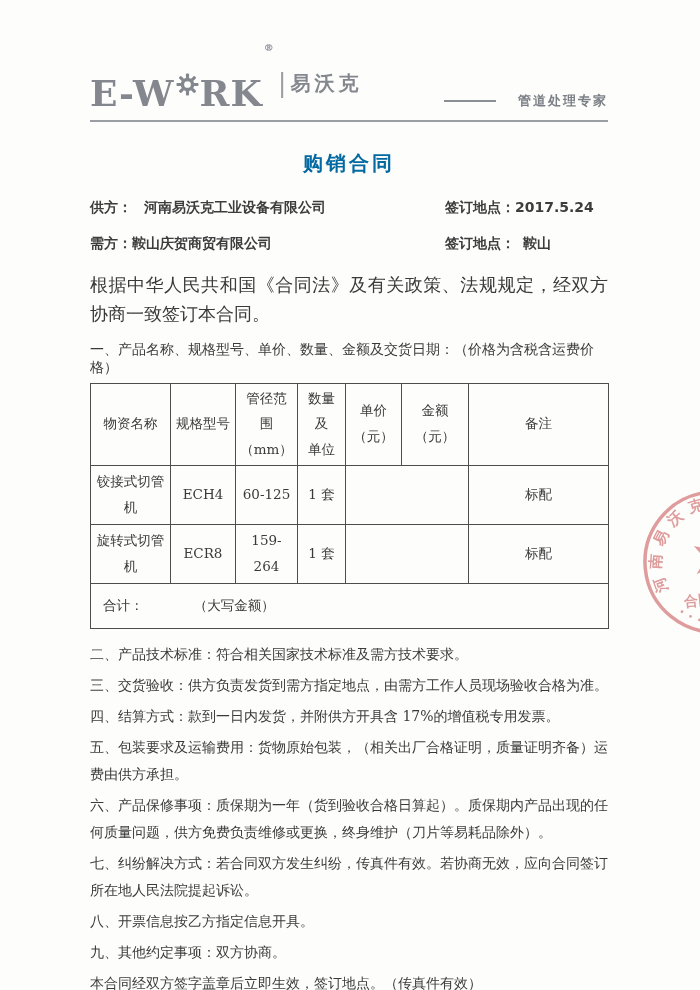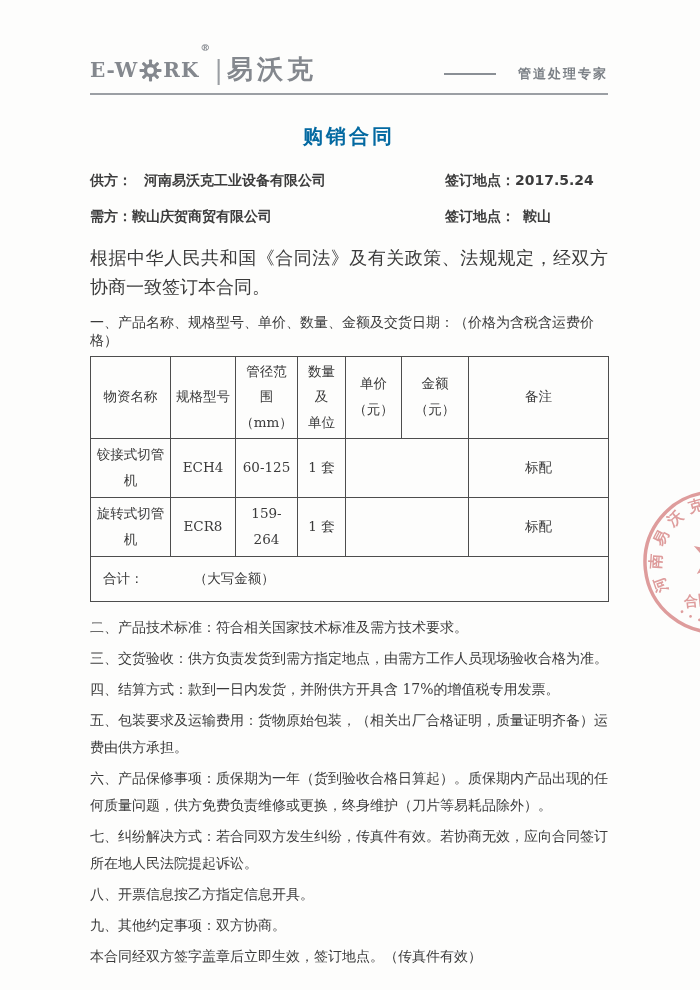--- a/index.html
+++ b/index.html
@@ -11,25 +11,25 @@
     overflow:hidden;
     color:#3a3a3a;
     font-family:"DejaVu Serif","Liberation Serif",serif;
   }
   .content{position:absolute;left:90px;top:0;width:518px;}
 
   
   .logo-row{display:flex;align-items:flex-end;justify-content:space-between;margin-top:52px;}
   .logo{display:flex;align-items:center;color:#84888e;font-weight:bold;
         font-family:"DejaVu Serif","Liberation Serif",serif;}
-  .logo .en{font-size:20px;letter-spacing:1px;}
+  .logo .en{font-size:36px;letter-spacing:1px;margin-top:20px;}
   .logo .gear{width:23px;height:23px;margin:2px 1px 0 1px;color:#84888e;}
   .logo .reg{font-size:10px;vertical-align:top;margin:-10px 2px 0 1px;align-self:flex-start;}
   .logo .pipe{font-size:26px;font-weight:normal;margin:0 4px 0 2px;color:#9a9ea3;}
-  .logo .cn{font-size:26px;font-weight:600;letter-spacing:4px;
+  .logo .cn{font-size:20px;font-weight:600;letter-spacing:4px;
             font-family:"DejaVu Sans","Liberation Sans",sans-serif;}
   .tagline{display:flex;align-items:center;gap:22px;margin-bottom:4px;
            font-family:"DejaVu Sans","Liberation Sans",sans-serif;
            font-size:13px;font-weight:bold;color:#7b8086;letter-spacing:2px;}
   .tagline .dashline{display:inline-block;width:52px;height:0;border-top:2px solid #8a8f95;}
   .rule{height:0;border-top:2px solid #9b9fa4;margin-top:6px;}
 
   
   .doc-title{margin:28px 0 0 0;text-align:center;font-size:20px;font-weight:bold;
              letter-spacing:3px;color:#0369a1;

